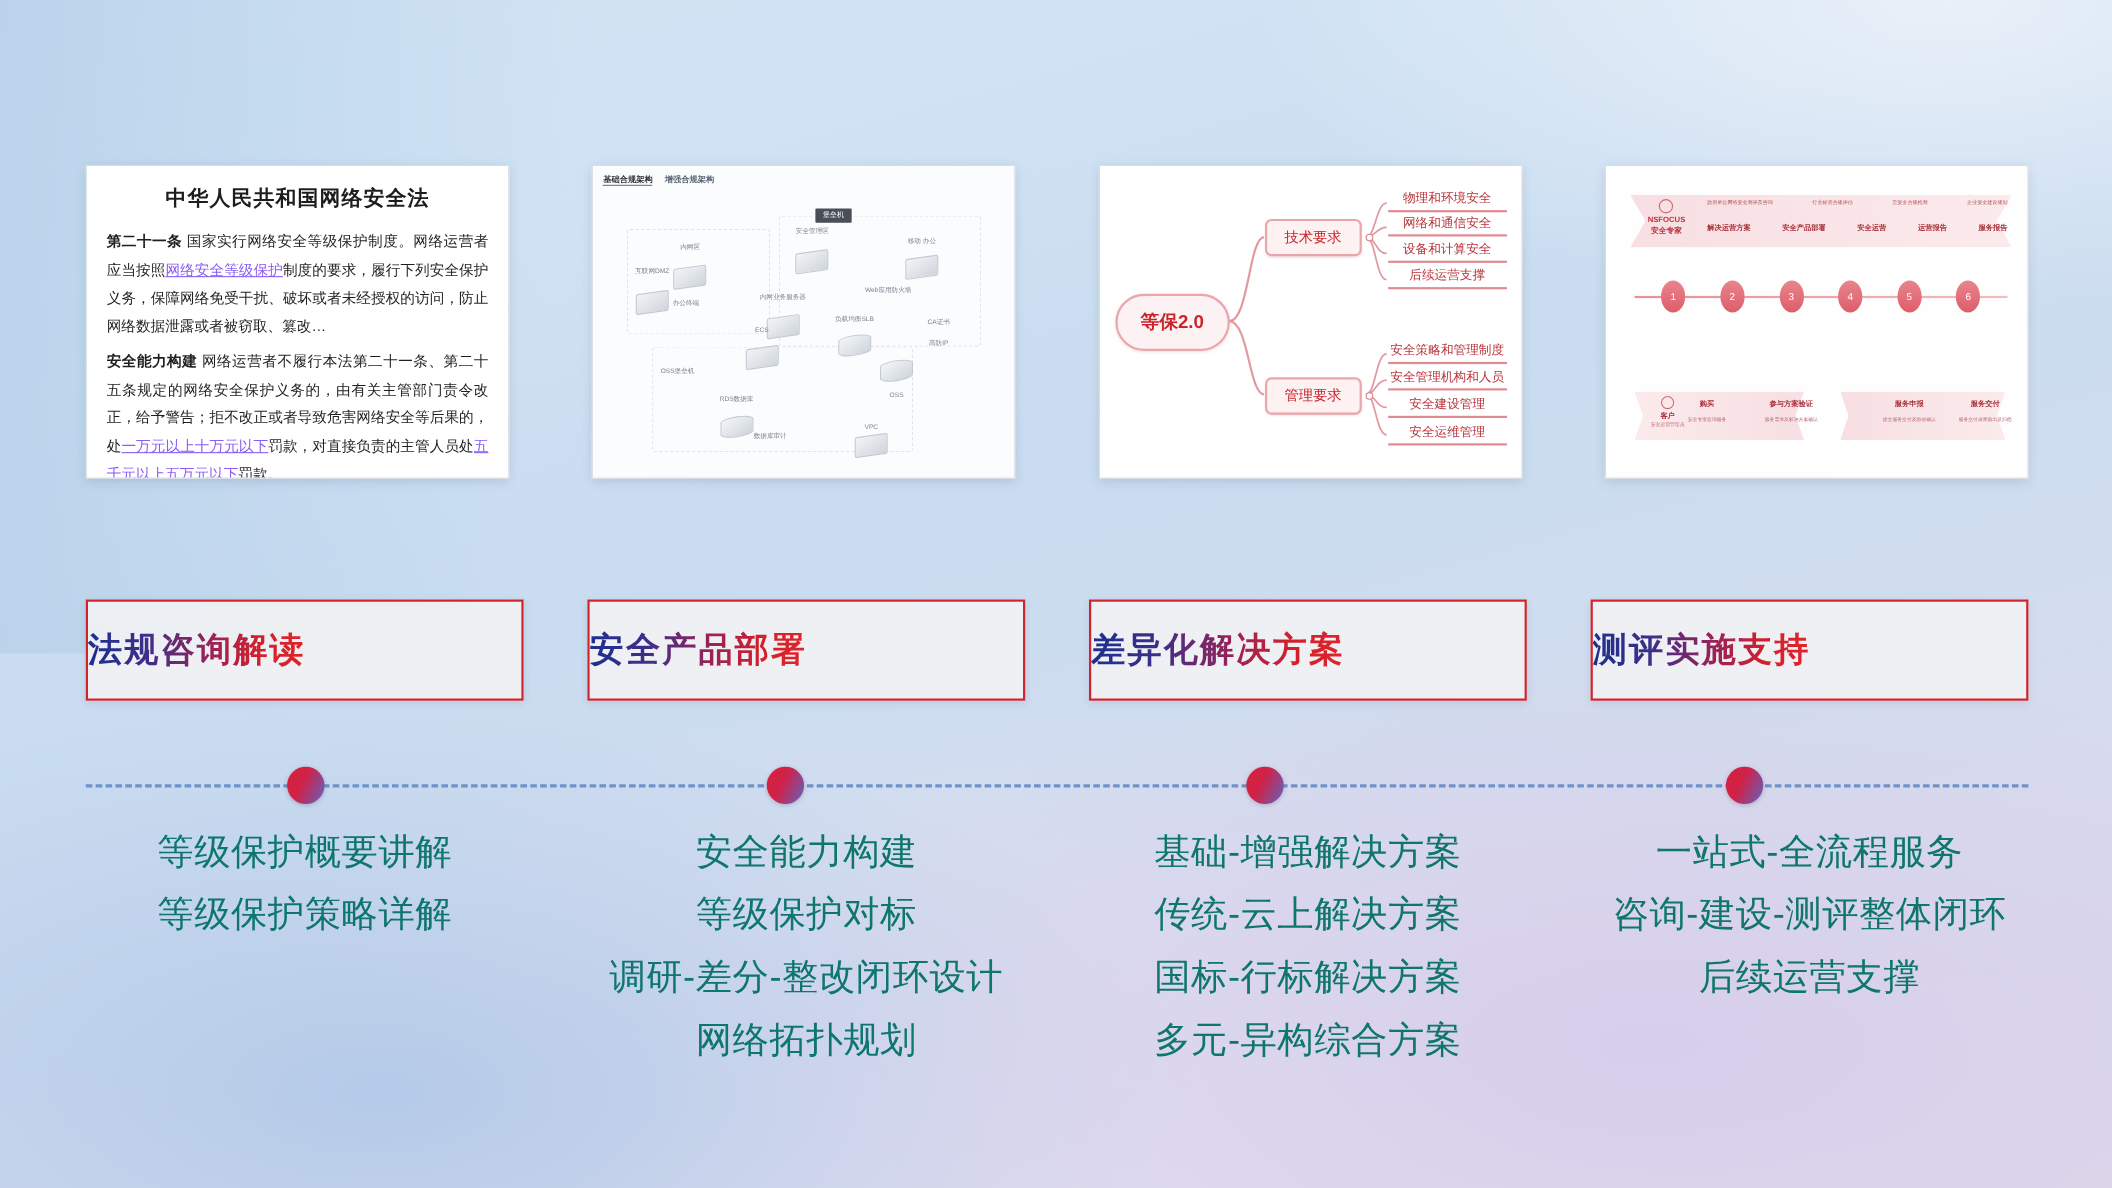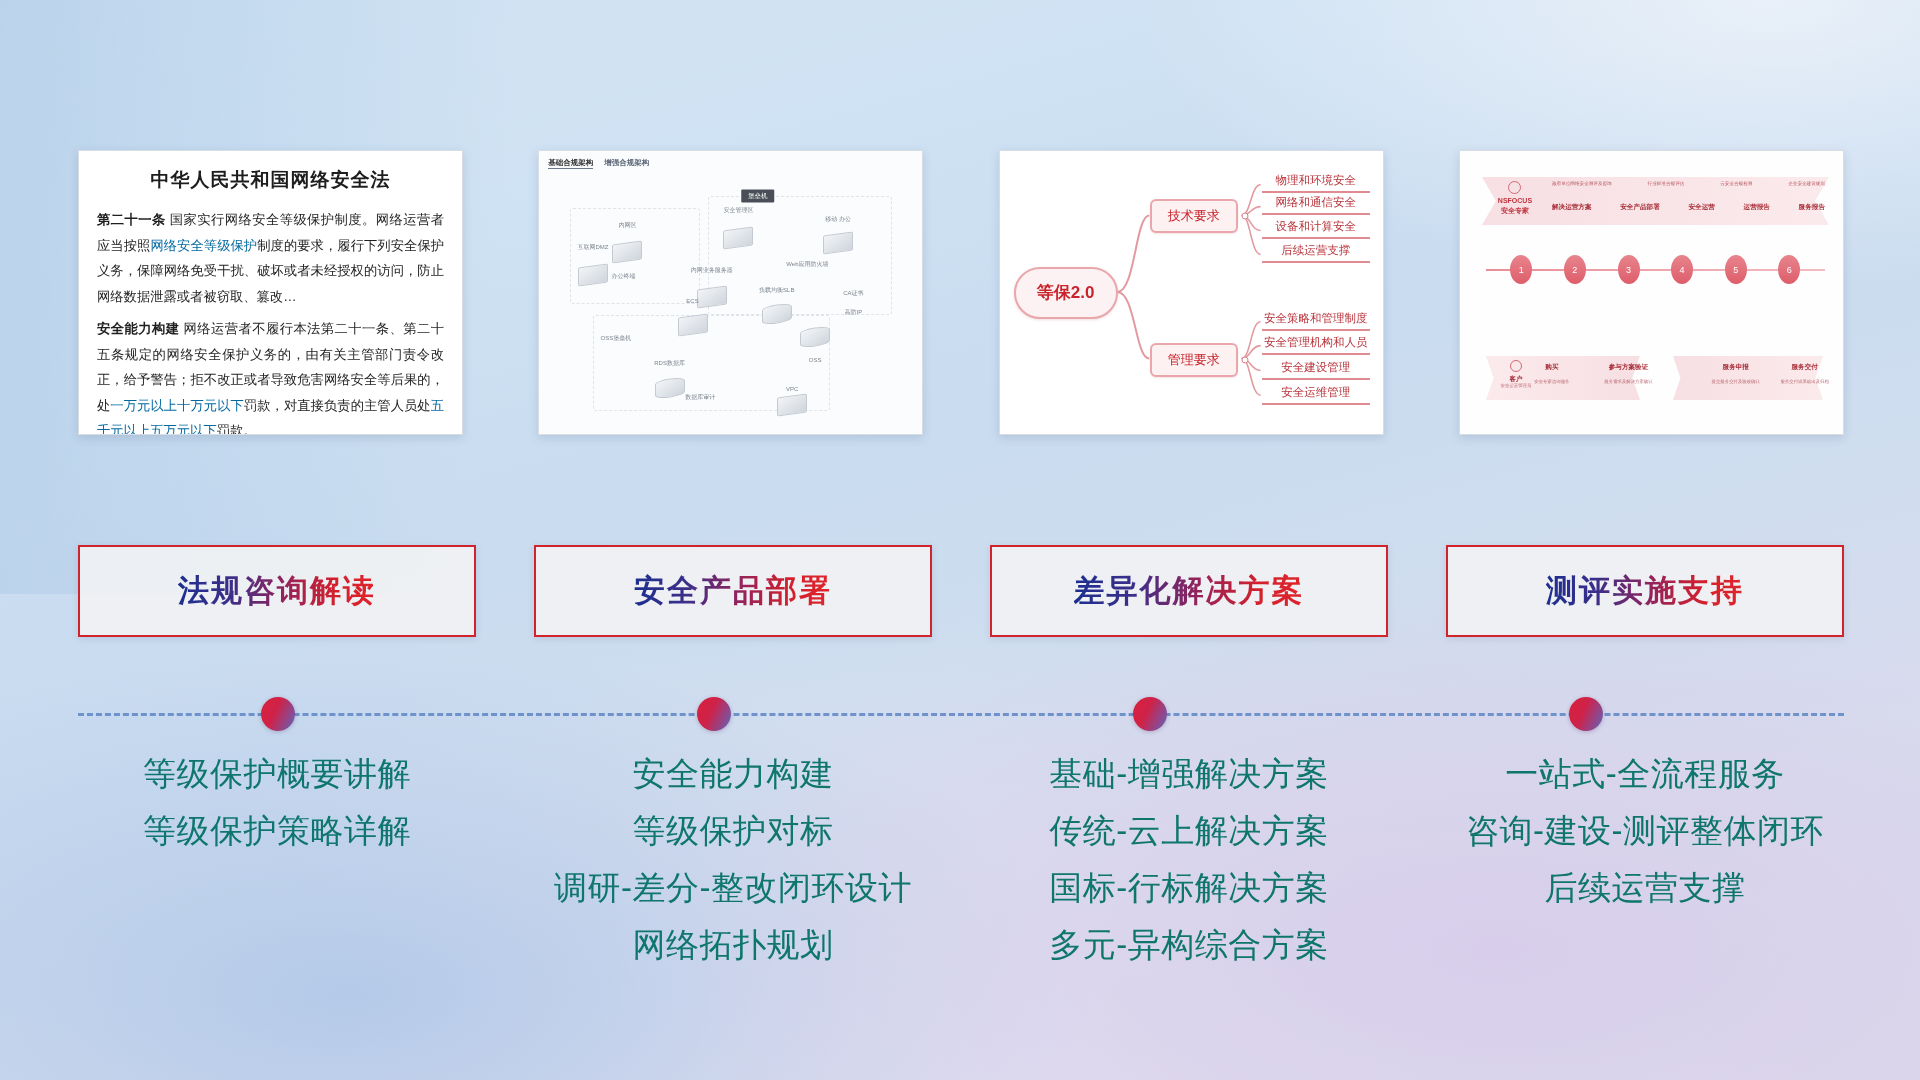--- a/index.html
+++ b/index.html
@@ -75,21 +75,21 @@
     margin-bottom: 14px;
   }
   .law p {
     font-size: 13.3px;
     line-height: 1.92;
     color: #1f1f1f;
     text-align: justify;
     margin-bottom: 7px;
   }
   .law b { font-weight: bold; }
-  .law .red { color: #0369a1; }
+  .law .red { color: #8b5cf6; text-decoration: underline; }
 
   
   .arch { width: 100%; height: 100%; background: #fbfcfd; position: relative; }
   .arch-tabs {
     position: absolute; top: 7px; left: 9px;
     display: flex; gap: 11px;
     font-size: 7.5px; color: #5b6676; font-weight: bold;
   }
   .arch-tabs .on { color: #333; border-bottom: 1px solid #6a7a8c; }
   .arch-label {
@@ -266,21 +266,21 @@
     display: flex;
     justify-content: space-between;
   }
   .head-box {
     width: 398px;
     height: 92px;
     border: 2px solid #d0232c;
     background: rgba(243,243,243,0.86);
     display: flex;
     align-items: center;
-    justify-content: center;
+    justify-content: flex-start;
     box-shadow: 0 2px 7px rgba(70,90,120,0.14);
   }
   .head-text {
     font-size: 31px;
     font-weight: bold;
     letter-spacing: 2px;
     background: linear-gradient(90deg, #1d2f8f 0%, #3b2f8a 26%, #9b2256 56%, #d4202b 80%, #e0242c 100%);
     -webkit-background-clip: text;
     background-clip: text;
     color: transparent;

